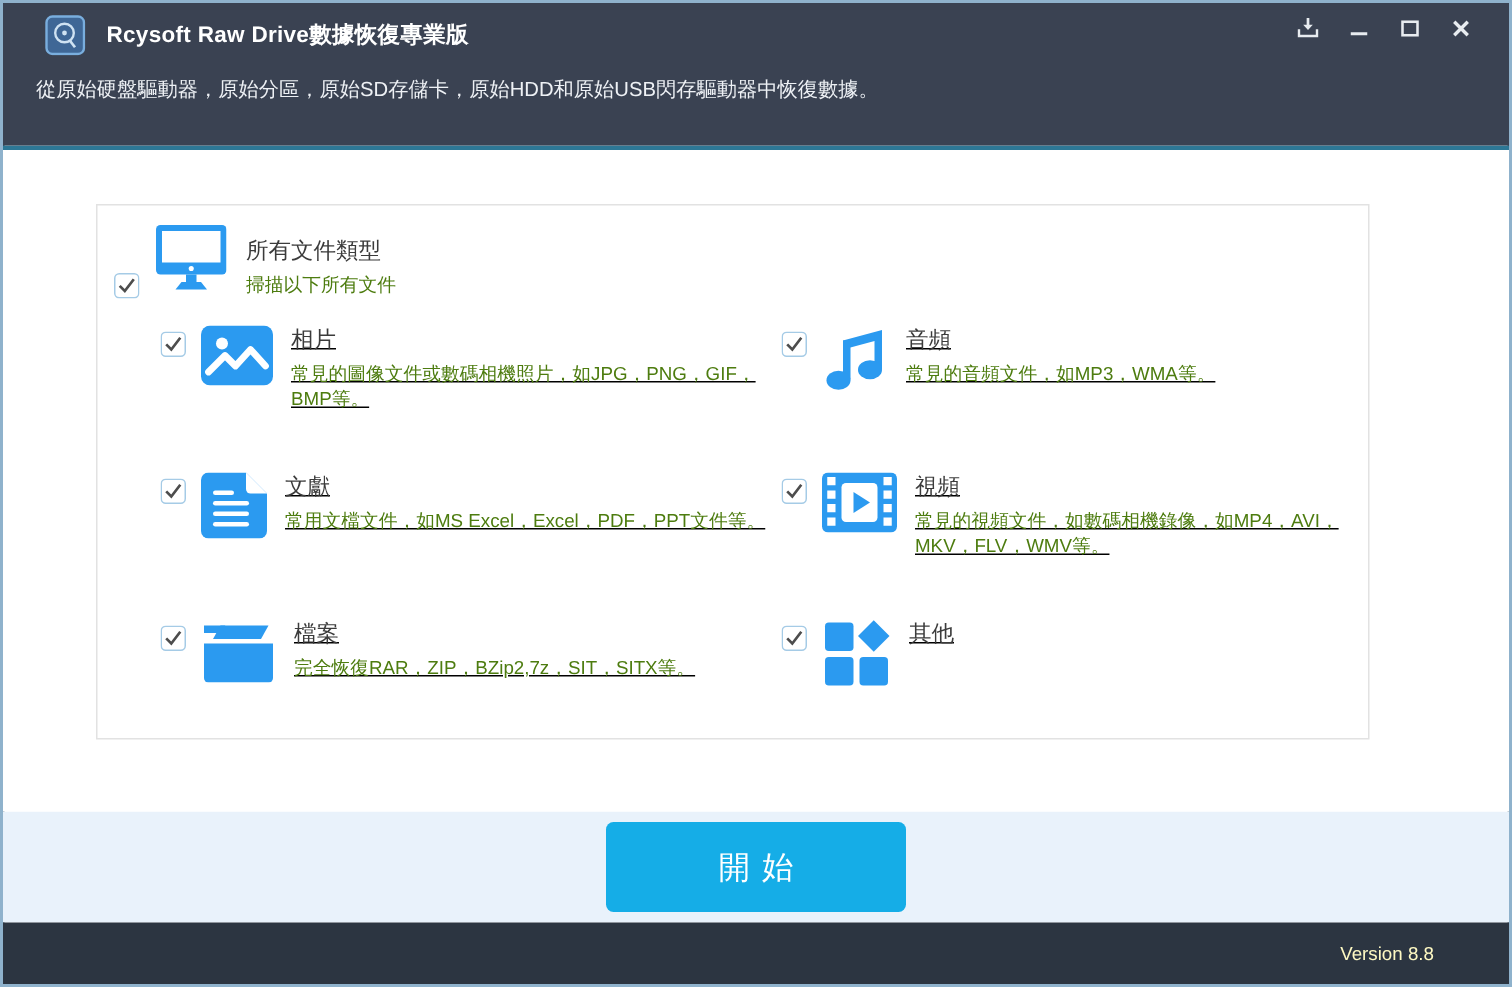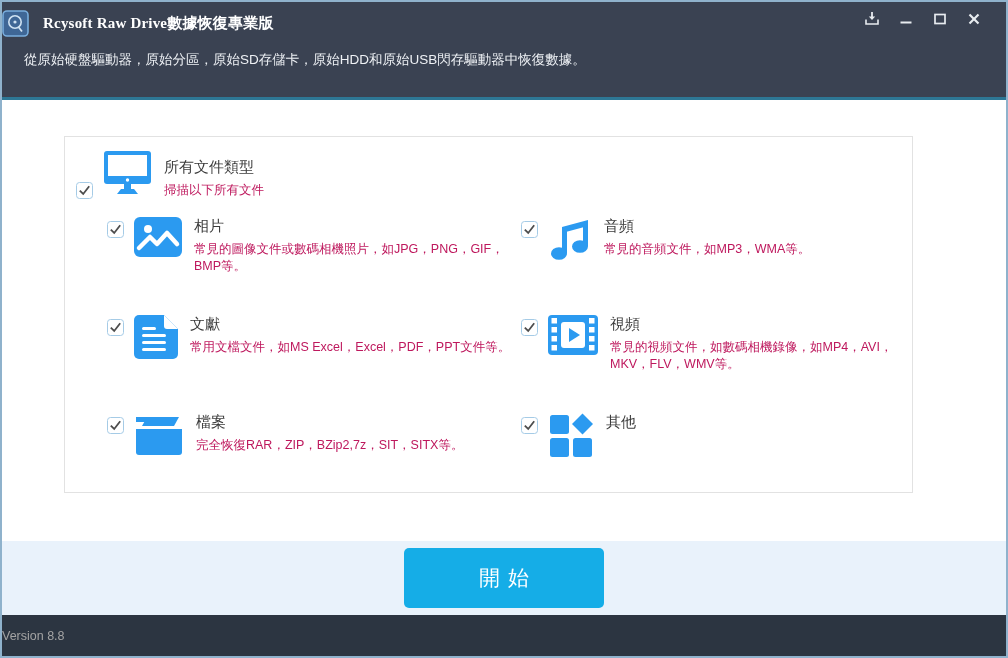--- a/index.html
+++ b/index.html
@@ -10,21 +10,21 @@
     box-shadow: inset 0 0 0 1px #33505f;
     display:flex; flex-direction:column;
     background:#fff;
     overflow:hidden;
   }
   
   .titlebar {
     height:95px; background:#3a4252; position:relative;
     color:#fff; flex:0 0 auto;
   }
-  .titlebar-row { display:flex; align-items:center; padding:8px 0 0 0;font-family:Liberation Serif, serif; }
+  .titlebar-row { display:flex; align-items:center; padding:8px 0 0 28px; }
   .app-icon { width:27px; height:27px; flex:0 0 auto; }
   .app-title { font-size:15px; font-weight:bold; margin-left:14px; letter-spacing:0.2px; }
   .app-subtitle { font-size:13.5px; color:#eef1f5; margin:14px 0 0 22px; }
   .win-controls { position:absolute; top:7px; right:19px; display:flex; gap:7px; }
   .win-btn {
     width:27px; height:19px; background:transparent; border:none;
     display:flex; align-items:center; justify-content:center; cursor:pointer;
   }
   .win-btn svg { display:block; }
   .accent-line { height:3px; background:#2d7795; flex:0 0 auto; }
@@ -36,44 +36,44 @@
     width:849px; height:357px;
     background:#fff; border:1px solid #e2e2e2;
   }
   .allfiles-row { display:flex; align-items:flex-end; padding:7px 0 0 11px; height:62px; }
   .checkbox { width:17px; height:17px; flex:0 0 auto; cursor:pointer; background:transparent; border:none; padding:0; }
   .checkbox svg { display:block; }
   .allfiles-row .checkbox { margin-top:11px; }
   .allfiles-row .big-icon { margin-left:11px; margin-top:1px; }
   .allfiles-text { margin-left:13px; margin-top:5px; }
   .tile-title { font-size:15px; color:#3b3b3b; }
-  .tile-desc  { font-size:12.5px; color:#be185d; line-height:17px; margin-top:5px; }
+  .tile-desc  { font-size:12.5px; color:#4d7c0f; line-height:17px; margin-top:5px; }
 
   .tiles-grid {
     display:grid; grid-template-columns:414px 1fr;
     grid-auto-rows:98px; padding:18px 6px 0 42px;
   }
-  .tile { display:flex; align-items:flex-start; }
+  .tile { display:flex; align-items:flex-start;text-decoration:underline; }
   .tile .checkbox { margin-top:4px; }
   .tile .big-icon { margin-left:10px; flex:0 0 auto; }
   .tile-text { margin-left:12px; margin-top:0; padding-right:6px; }
 
   
   .bottom-strip {
     flex:0 0 74px; background:#e9f2fb;
     display:flex; align-items:center; justify-content:center;
   }
   .start-button {
     width:200px; height:60px; background:#15ade7; border:none; border-radius:5px;
     color:#fff; font-size:21px; letter-spacing:8px; text-indent:8px;
     font-family:inherit; cursor:pointer;
   }
   .footer {
-    flex:0 0 41px; background:#2c3541; color:#a3a3a3;
-    display:flex; align-items:center; 
+    flex:0 0 41px; background:#2c3541; color:#fef9c3;
+    display:flex; align-items:center; justify-content:flex-end;
     font-size:12.5px; padding-right:50px;
   }
 </style>
 </head>
 <body>
 
 <div class="window">
 
   <div class="titlebar">
     <div class="titlebar-row">

